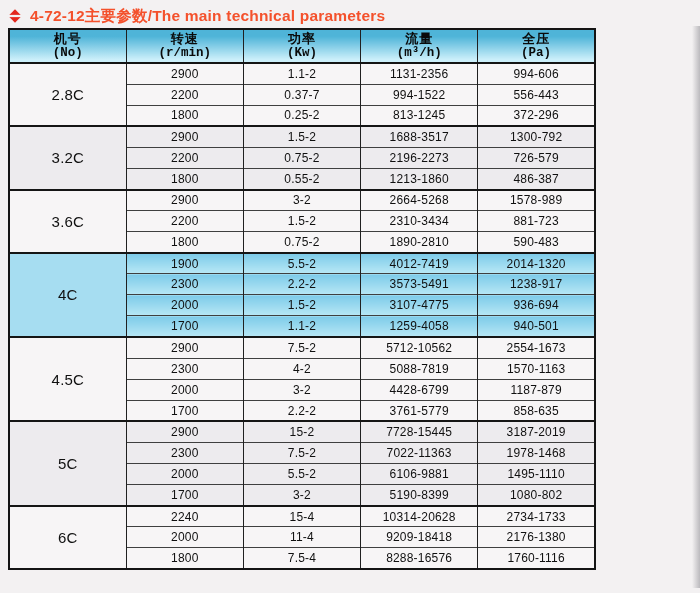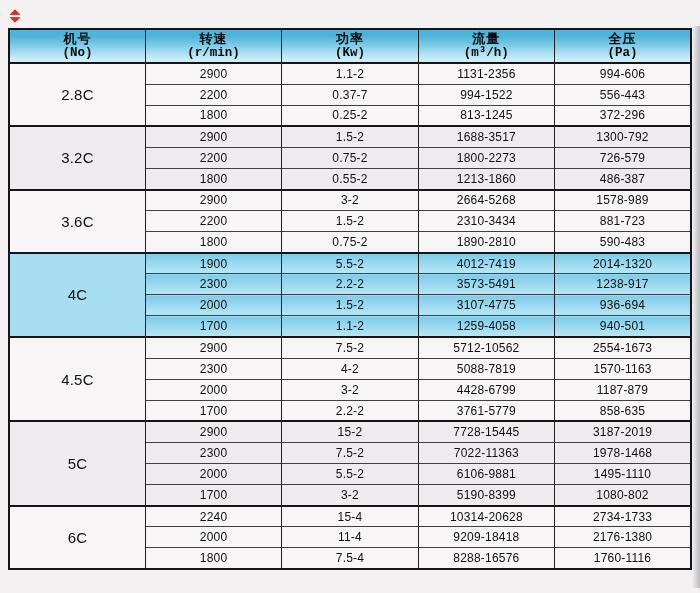--- a/index.html
+++ b/index.html
@@ -26,21 +26,21 @@
     font-size: 15.5px;
     font-weight: bold;
     letter-spacing: 0.2px;
     white-space: nowrap;
   }
 
   
   table.params {
     position: absolute;
     left: 8px; top: 28px;
-    width: 684px; height: 542px;
+    width: 588px; height: 542px;
     border-collapse: collapse;
     table-layout: fixed;
     border: 2.6px solid #141414;
   }
   th, td { border-left: 1.6px solid #202020; padding: 0; }
   th:first-child, td.no-cell { border-left: none; }
 
   thead tr { height: 34px; }
   thead th {
     background: linear-gradient(180deg, var(--hdr-top, #4fb4d8) 0%, var(--hdr-top, #4fb4d8) 20%, var(--hdr-bot, #cbeffa) 92%);
@@ -81,20 +81,21 @@
 </head>
 <body>
 
 <div class="titlebar">
   <span class="diamond">
     <svg width="14" height="14" viewBox="0 0 20 20" aria-hidden="true">
       <polygon points="10,0.5 19.5,10 10,19.5 0.5,10" fill="#e3271d"></polygon>
       <rect x="0" y="8.4" width="20" height="3.2" fill="#f3f1f2"></rect>
     </svg>
   </span>
+  <span class="title">4-72-12主要参数/The main technical parameters</span>
 </div>
 
 <table class="params">
     <colgroup>
       <col style="width: 20%;">
       <col style="width: 20%;">
       <col style="width: 20%;">
       <col style="width: 20%;">
       <col style="width: 20%;">
     </colgroup>
@@ -147,21 +148,21 @@
       <tr>
         <td rowspan="3" class="no-cell">3.2C</td>
         <td>2900</td>
         <td>1.5-2</td>
         <td>1688-3517</td>
         <td>1300-792</td>
       </tr>
       <tr>
         <td>2200</td>
         <td>0.75-2</td>
-        <td>1800-2273</td>
+        <td>2196-2273</td>
         <td>726-579</td>
       </tr>
       <tr>
         <td>1800</td>
         <td>0.55-2</td>
         <td>1213-1860</td>
         <td>486-387</td>
       </tr>
     </tbody>
     <tbody class="">

